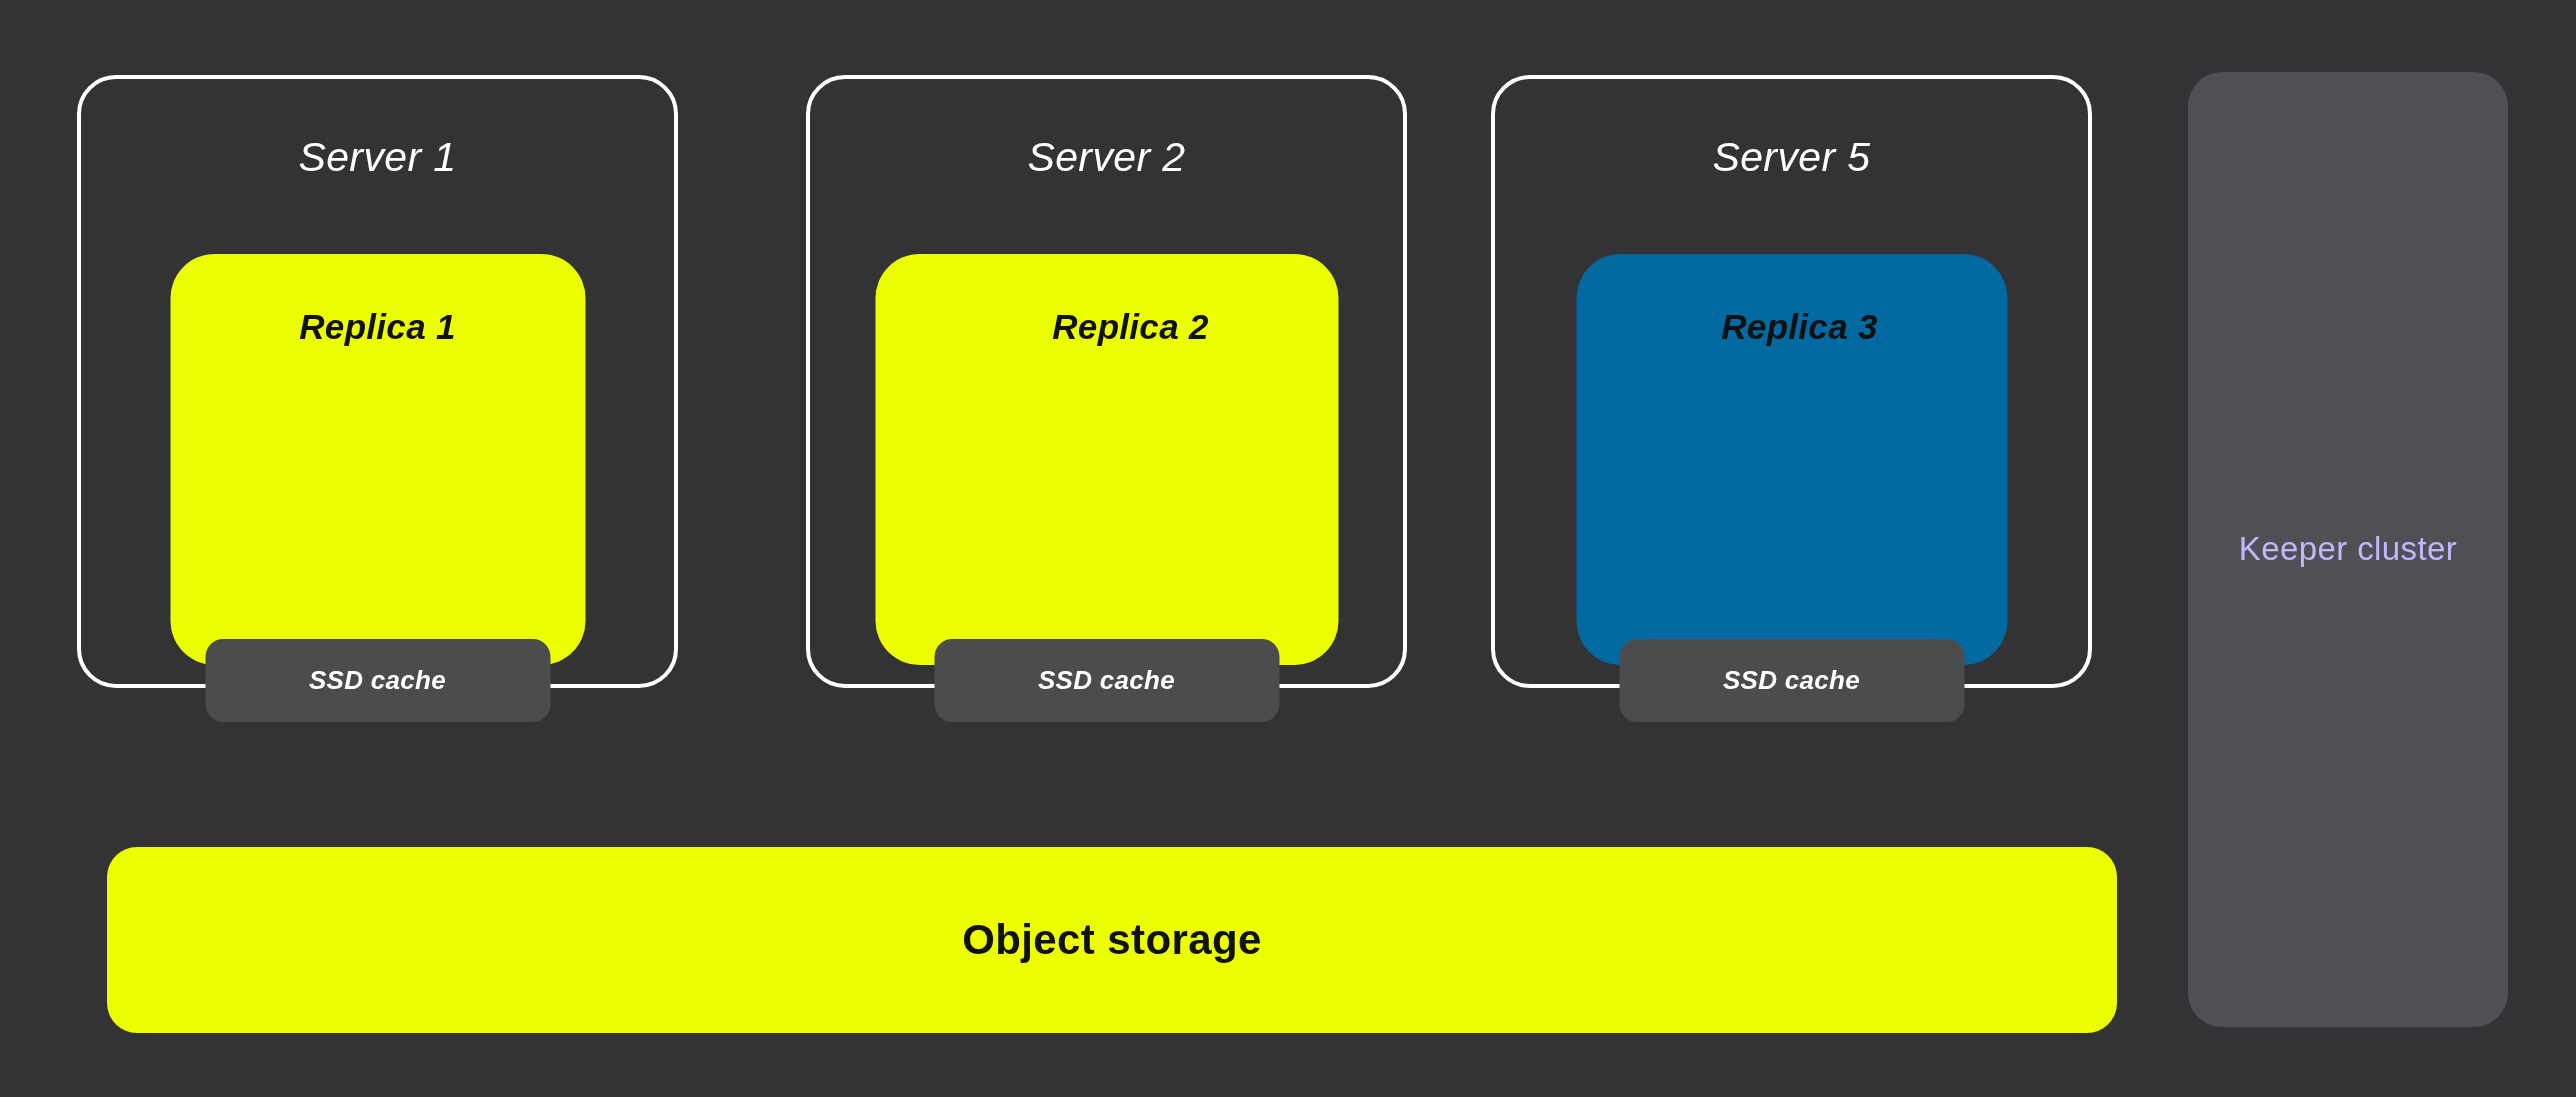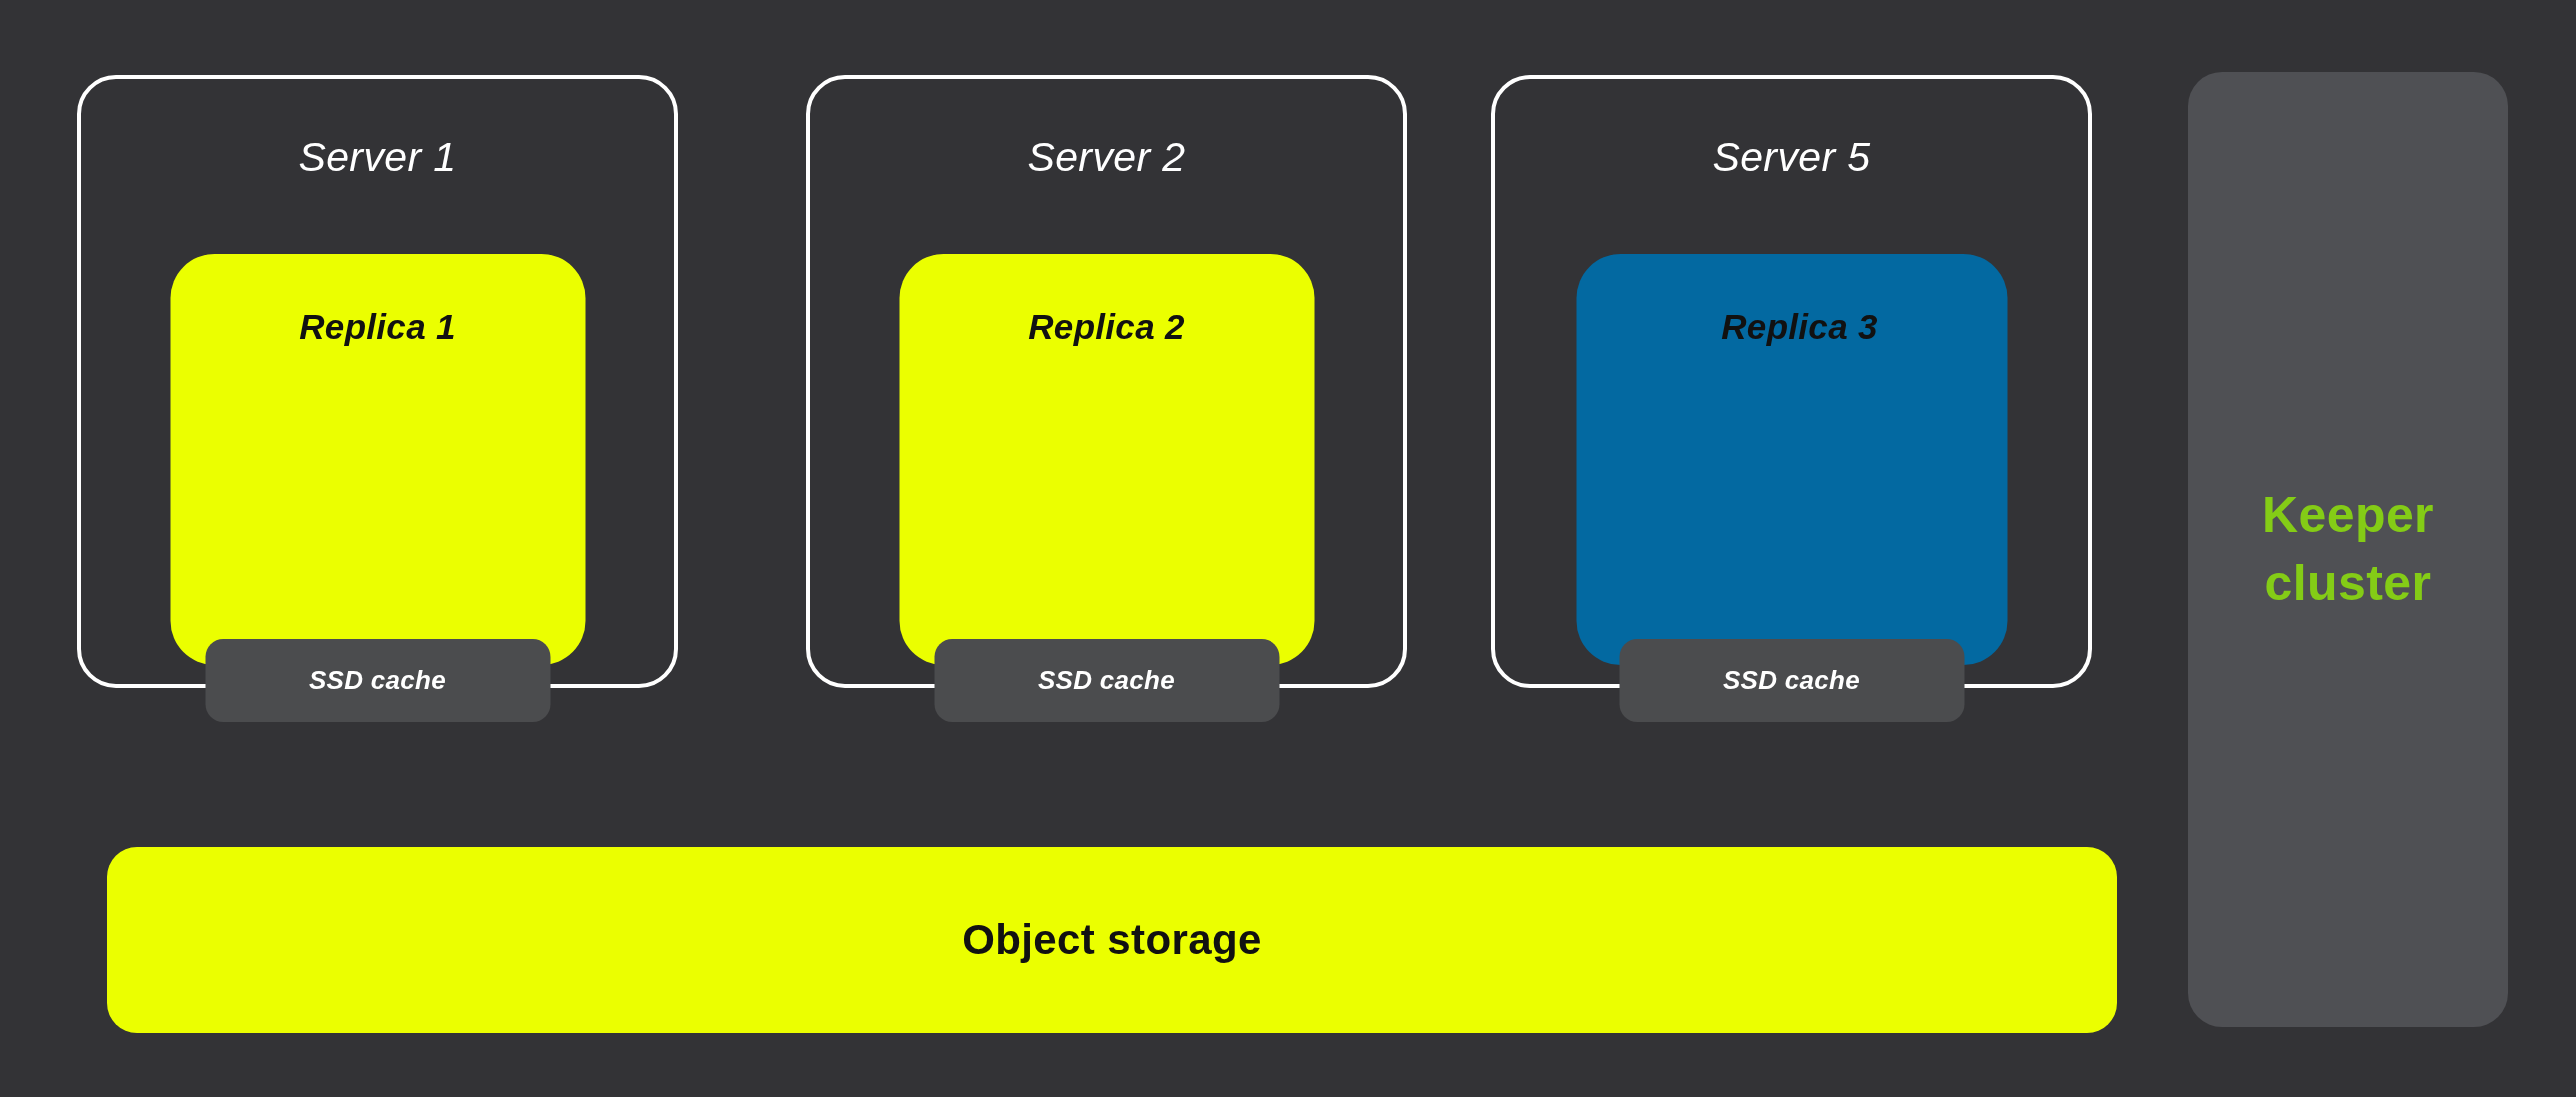--- a/index.html
+++ b/index.html
@@ -93,23 +93,23 @@
     background: #4F5054;
     border-radius: 34px;
     display: flex;
     align-items: center;
     justify-content: center;
   }
   .keeper-label {
     display: block;
     max-width: 230px;
     text-align: center;
-    font-size: 50px;
-    font-weight: 700;
-    color: #84cc16;
+    font-size: 33px;
+    font-weight: 400;
+    color: #c4b5fd;
     line-height: 1.35;
     letter-spacing: 0.4px;
   }
 
   
   .object-storage {
     position: absolute;
     left: 77px;
     top: 847px;
     width: 2010px;
@@ -137,21 +137,21 @@
     <div class="replica" style="background: rgb(235, 255, 0);">
       <div class="replica-title">Replica 1</div>
     </div>
     <div class="ssd-badge" style="background: rgb(75, 76, 78);">
       <span>SSD cache</span>
     </div>
   </div>
 
   <div class="server server-2">
     <div class="server-title">Server 2</div>
-    <div class="replica" style="background: rgb(235, 255, 0);">
+    <div class="replica" style="background: rgb(235, 255, 0); padding-left: 48px;">
       <div class="replica-title">Replica 2</div>
     </div>
     <div class="ssd-badge" style="background: rgb(75, 76, 78);">
       <span>SSD cache</span>
     </div>
   </div>
 
   <div class="server server-3">
     <div class="server-title">Server 5</div>
     <div class="replica" style="background: #0369a1; padding-left: 16px;">

